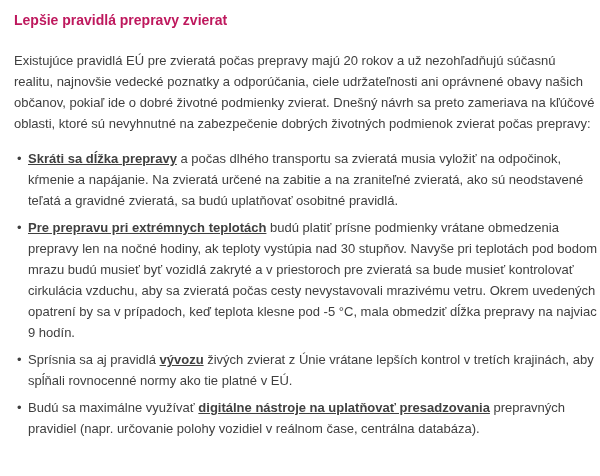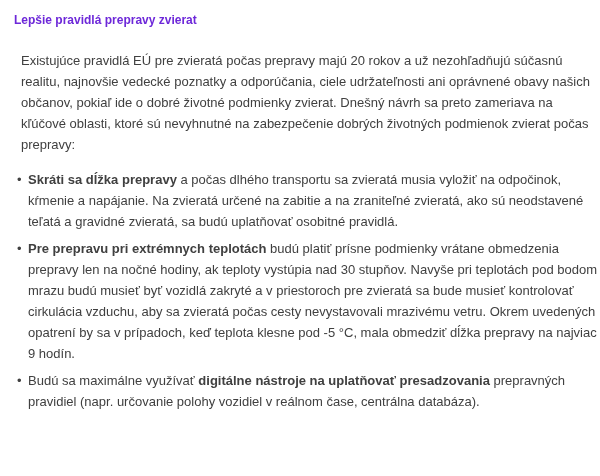--- a/index.html
+++ b/index.html
@@ -12,51 +12,52 @@
     height: 476px;
     box-sizing: border-box;
     padding: 12px 2px 0 14px;
     font-family: "Liberation Sans", "DejaVu Sans", sans-serif;
     font-size: 13px;
     line-height: 21px;
     color: #404040;
     overflow: hidden;
   }
   .doc-title {
-    font-size: 12px;
+    font-size: 14px;
     line-height: 16px;
     font-weight: bold;
-    color: #6d28d9;
+    color: #be185d;
     margin: 0 0 22px 0;
   }
   .intro {
-    margin: 7px;
+    margin: 0;
   }
   ul.key-areas {
     list-style: none;
     margin: 14px 0 0 0;
     padding: 0 0 0 14px;
   }
   ul.key-areas li {
     position: relative;
     margin: 0 0 6px 0;
   }
   ul.key-areas li::before {
     content: "\2022";
     position: absolute;
     left: -11px;
     top: 0;
     color: #404040;
   }
-  strong { font-weight: bold; color: #404040; }
+  strong { font-weight: bold; color: #404040; text-decoration: underline; }
 </style>
 </head>
 <body>
 
 <h1 class="doc-title">Lepšie pravidlá prepravy zvierat</h1>
 
 <p class="intro">Existujúce pravidlá EÚ pre zvieratá počas prepravy majú 20 rokov a už nezohľadňujú súčasnú realitu, najnovšie vedecké poznatky a odporúčania, ciele udržateľnosti ani oprávnené obavy našich občanov, pokiaľ ide o dobré životné podmienky zvierat. Dnešný návrh sa preto zameriava na kľúčové oblasti, ktoré sú nevyhnutné na zabezpečenie dobrých životných podmienok zvierat počas prepravy:</p>
 
 <ul class="key-areas">
     <li><strong>Skráti sa dĺžka prepravy</strong><span> a počas dlhého transportu sa zvieratá musia vyložiť na odpočinok, kŕmenie a napájanie. Na zvieratá určené na zabitie a na zraniteľné zvieratá, ako sú neodstavené teľatá a gravidné zvieratá, sa budú uplatňovať osobitné pravidlá.</span></li>
     <li><strong>Pre prepravu pri extrémnych teplotách</strong><span> budú platiť prísne podmienky vrátane obmedzenia prepravy len na nočné hodiny, ak teploty vystúpia nad 30 stupňov. Navyše pri teplotách pod bodom mrazu budú musieť byť vozidlá zakryté a v priestoroch pre zvieratá sa bude musieť kontrolovať cirkulácia vzduchu, aby sa zvieratá počas cesty nevystavovali mrazivému vetru. Okrem uvedených opatrení by sa v prípadoch, keď teplota klesne pod -5 °C, mala obmedziť dĺžka prepravy na najviac 9 hodín.</span></li>
+    <li><span>Sprísnia sa aj pravidlá </span><strong>vývozu</strong><span> živých zvierat z Únie vrátane lepších kontrol v tretích krajinách, aby spĺňali rovnocenné normy ako tie platné v EÚ.</span></li>
     <li><span>Budú sa maximálne využívať </span><strong>digitálne nástroje na uplatňovať presadzovania</strong><span> prepravných pravidiel (napr. určovanie polohy vozidiel v reálnom čase, centrálna databáza).</span></li>
   </ul>
 
 </body></html>

